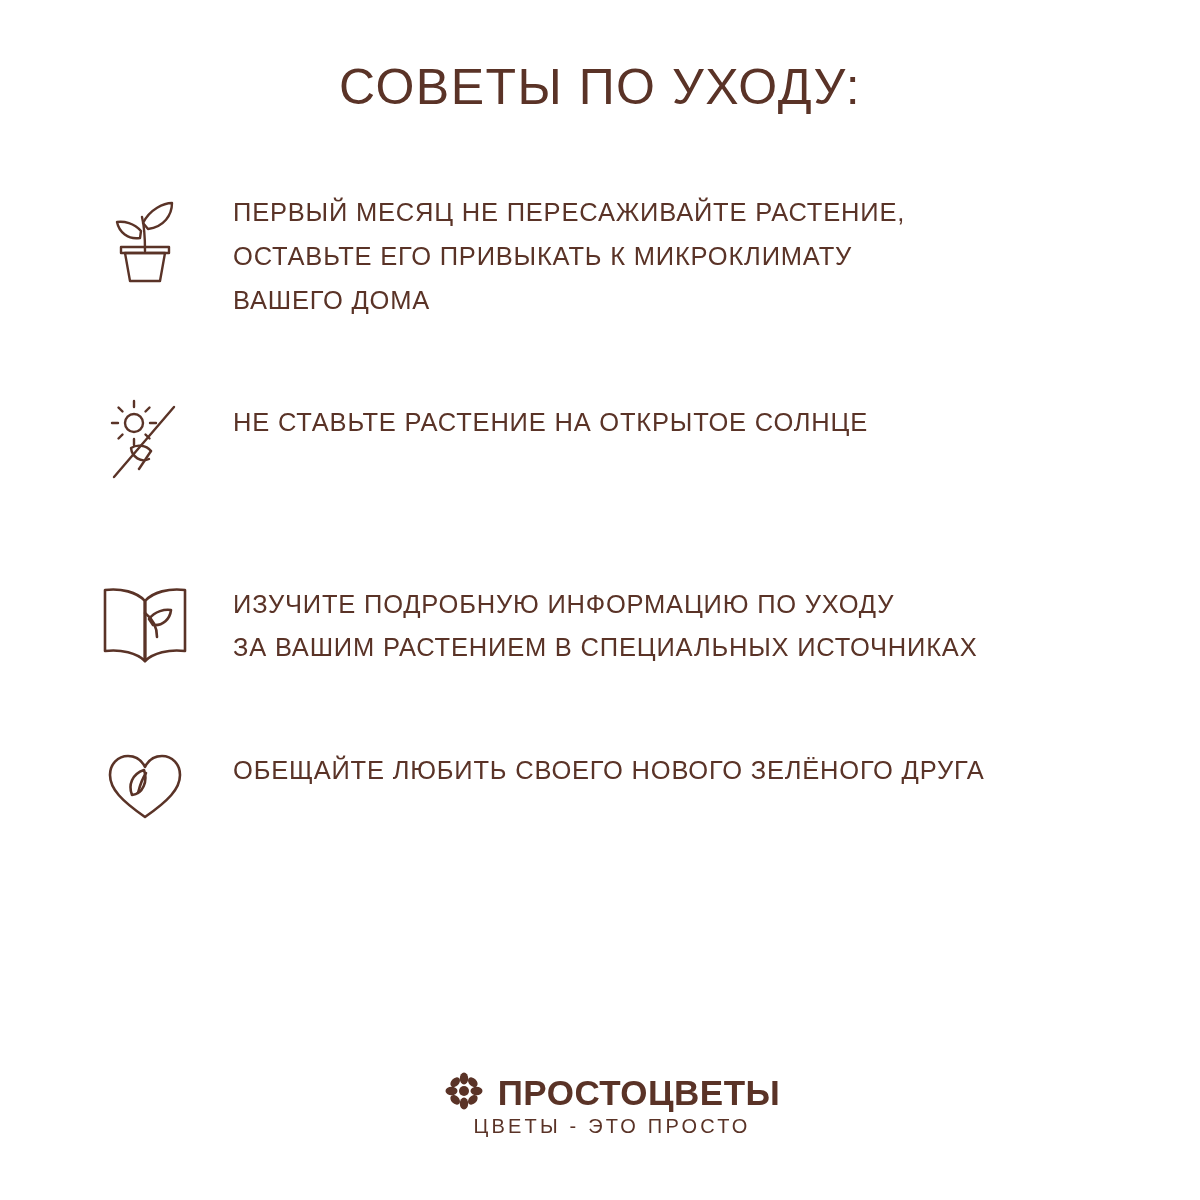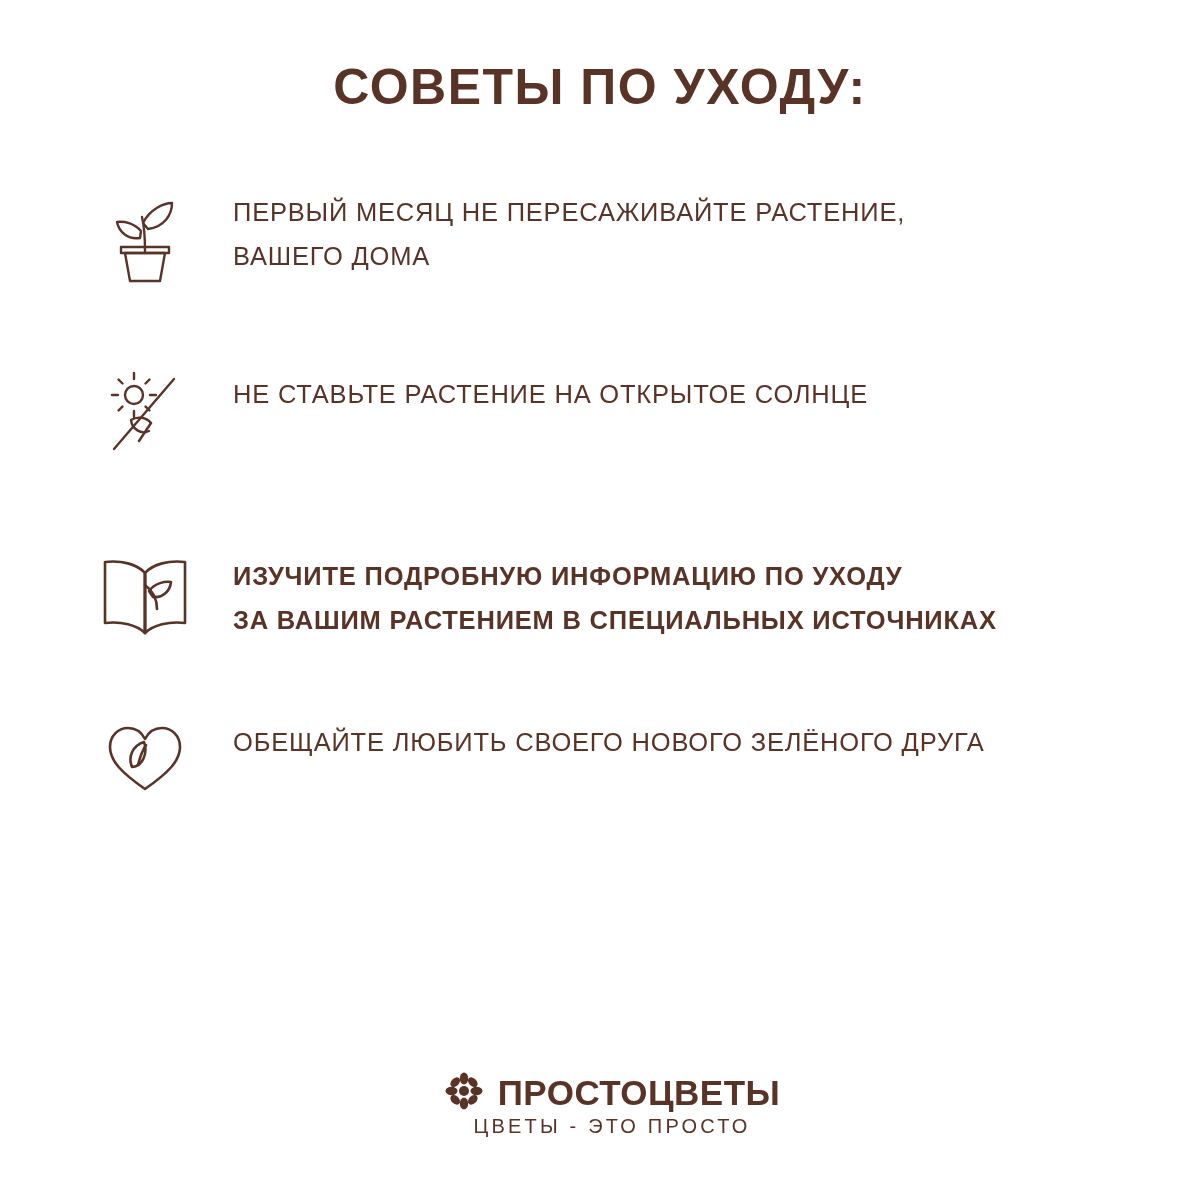--- a/index.html
+++ b/index.html
@@ -21,21 +21,21 @@
     height: 1200px;
     box-sizing: border-box;
   }
   .title {
     position: absolute;
     top: 58px;
     left: 0;
     width: 1200px;
     text-align: center;
     font-size: 50px;
-    font-weight: bold;
+    font-weight: normal;
     letter-spacing: 1.5px;
     color: #5a3327;
     text-transform: uppercase;
   }
   .tips {
     position: absolute;
     top: 185px;
     left: 85px;
     width: 1060px;
   }
@@ -64,21 +64,21 @@
     text-transform: uppercase;
     padding-top: 6px;
   }
   .tip-text .line {
     display: block;
     white-space: nowrap;
   }
   
   #tip-1 { margin-bottom: 72px; }
   #tip-2 { margin-bottom: 72px; }
-  #tip-3 { margin-bottom: 56px; font-weight: bold; }
+  #tip-3 { margin-bottom: 56px; }
   #tip-4 { margin-bottom: 0; }
 
   .footer {
     position: absolute;
     left: 0;
     bottom: 62px;
     width: 1200px;
     text-align: center;
     padding-left: 12px;
   }
@@ -115,20 +115,21 @@
         <svg width="86" height="100" viewBox="0 0 86 100" fill="none" stroke="#5a3327" stroke-width="2.4" stroke-linecap="round" stroke-linejoin="round">
           <path d="M43 62 C43 48 42 36 40 28"></path>
           <path d="M41 34 C48 20 62 14 70 14 C70 26 62 38 46 40 Z"></path>
           <path d="M39 42 C32 34 22 32 15 33 C17 43 26 51 38 49 Z"></path>
           <path d="M23 64 H63 L58 92 H28 Z"></path>
           <path d="M19 58 H67 V64 H19 Z"></path>
         </svg>
       </div>
       <div class="tip-text">
         <span class="line">ПЕРВЫЙ МЕСЯЦ НЕ ПЕРЕСАЖИВАЙТЕ РАСТЕНИЕ,</span>
+        <span class="line">ОСТАВЬТЕ ЕГО ПРИВЫКАТЬ К МИКРОКЛИМАТУ</span>
         <span class="line">ВАШЕГО ДОМА</span>
       </div>
     </div>
 
     <div class="tip" id="tip-2">
       <div class="tip-icon">
         <svg width="86" height="95" viewBox="0 0 86 95" fill="none" stroke="#5a3327" stroke-width="2.4" stroke-linecap="round" stroke-linejoin="round">
           <circle cx="32" cy="24" r="9"></circle>
           <path d="M32 8 V2"></path>
           <path d="M32 46 V40"></path>

